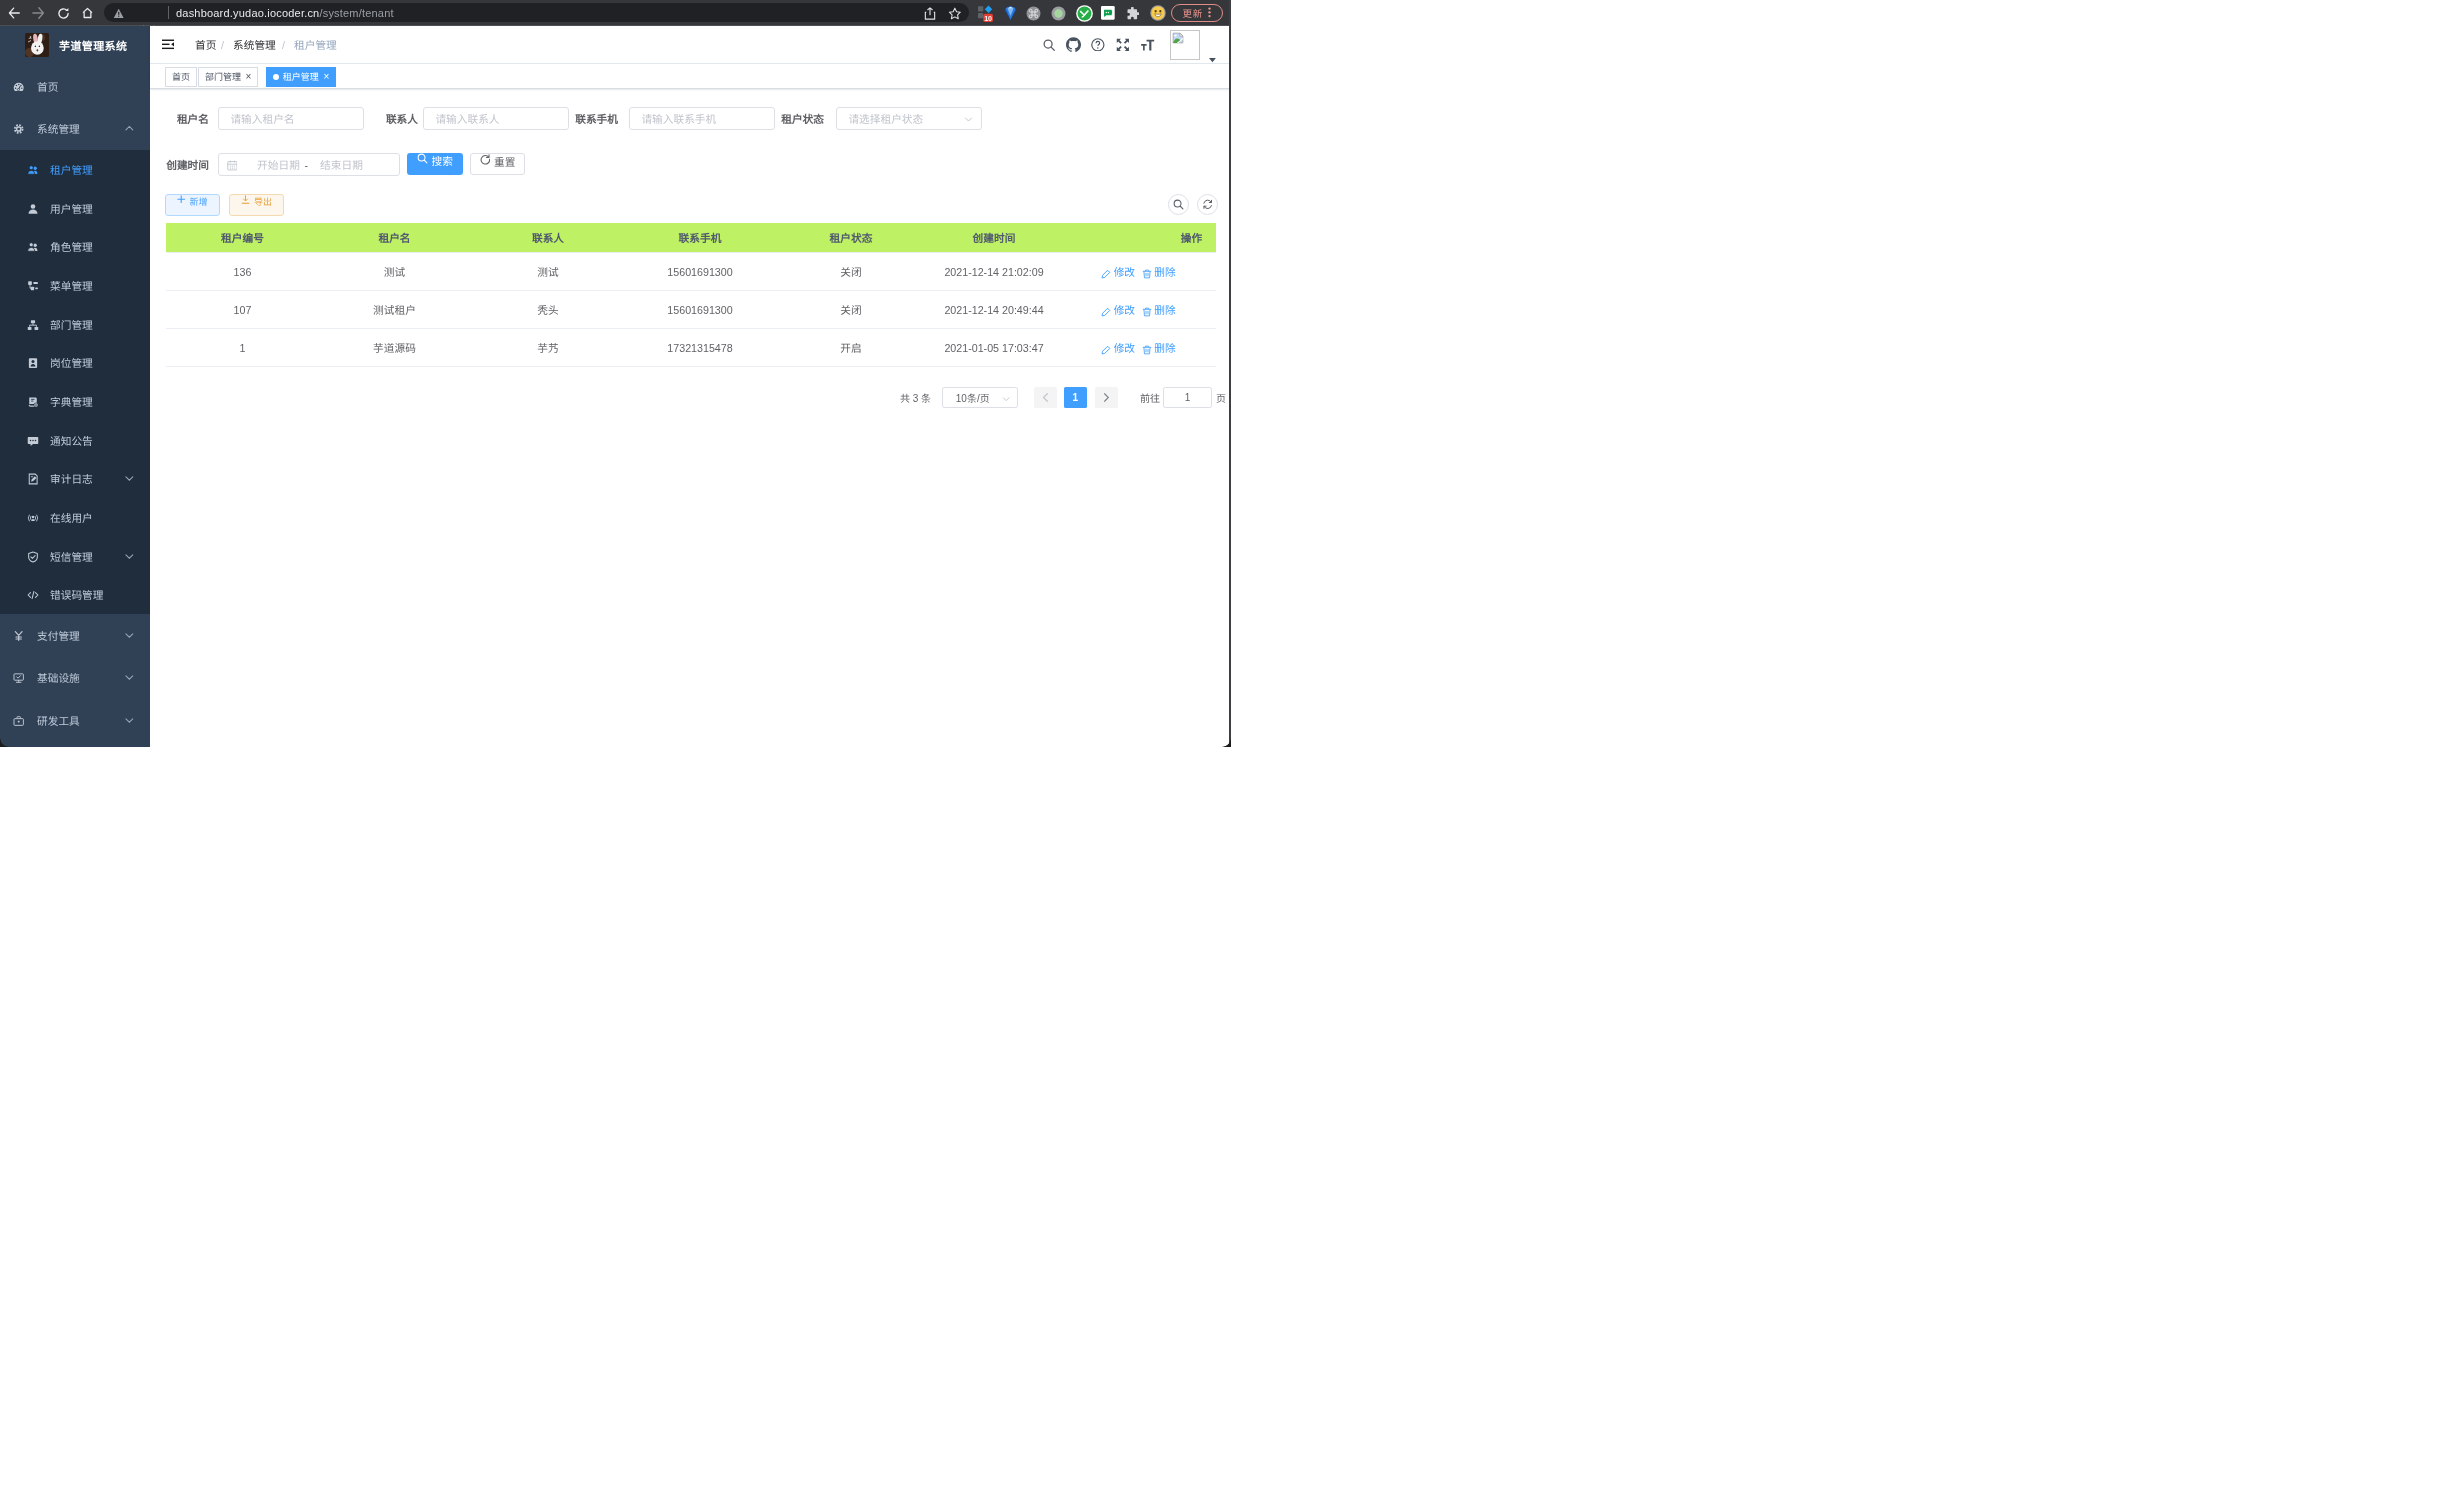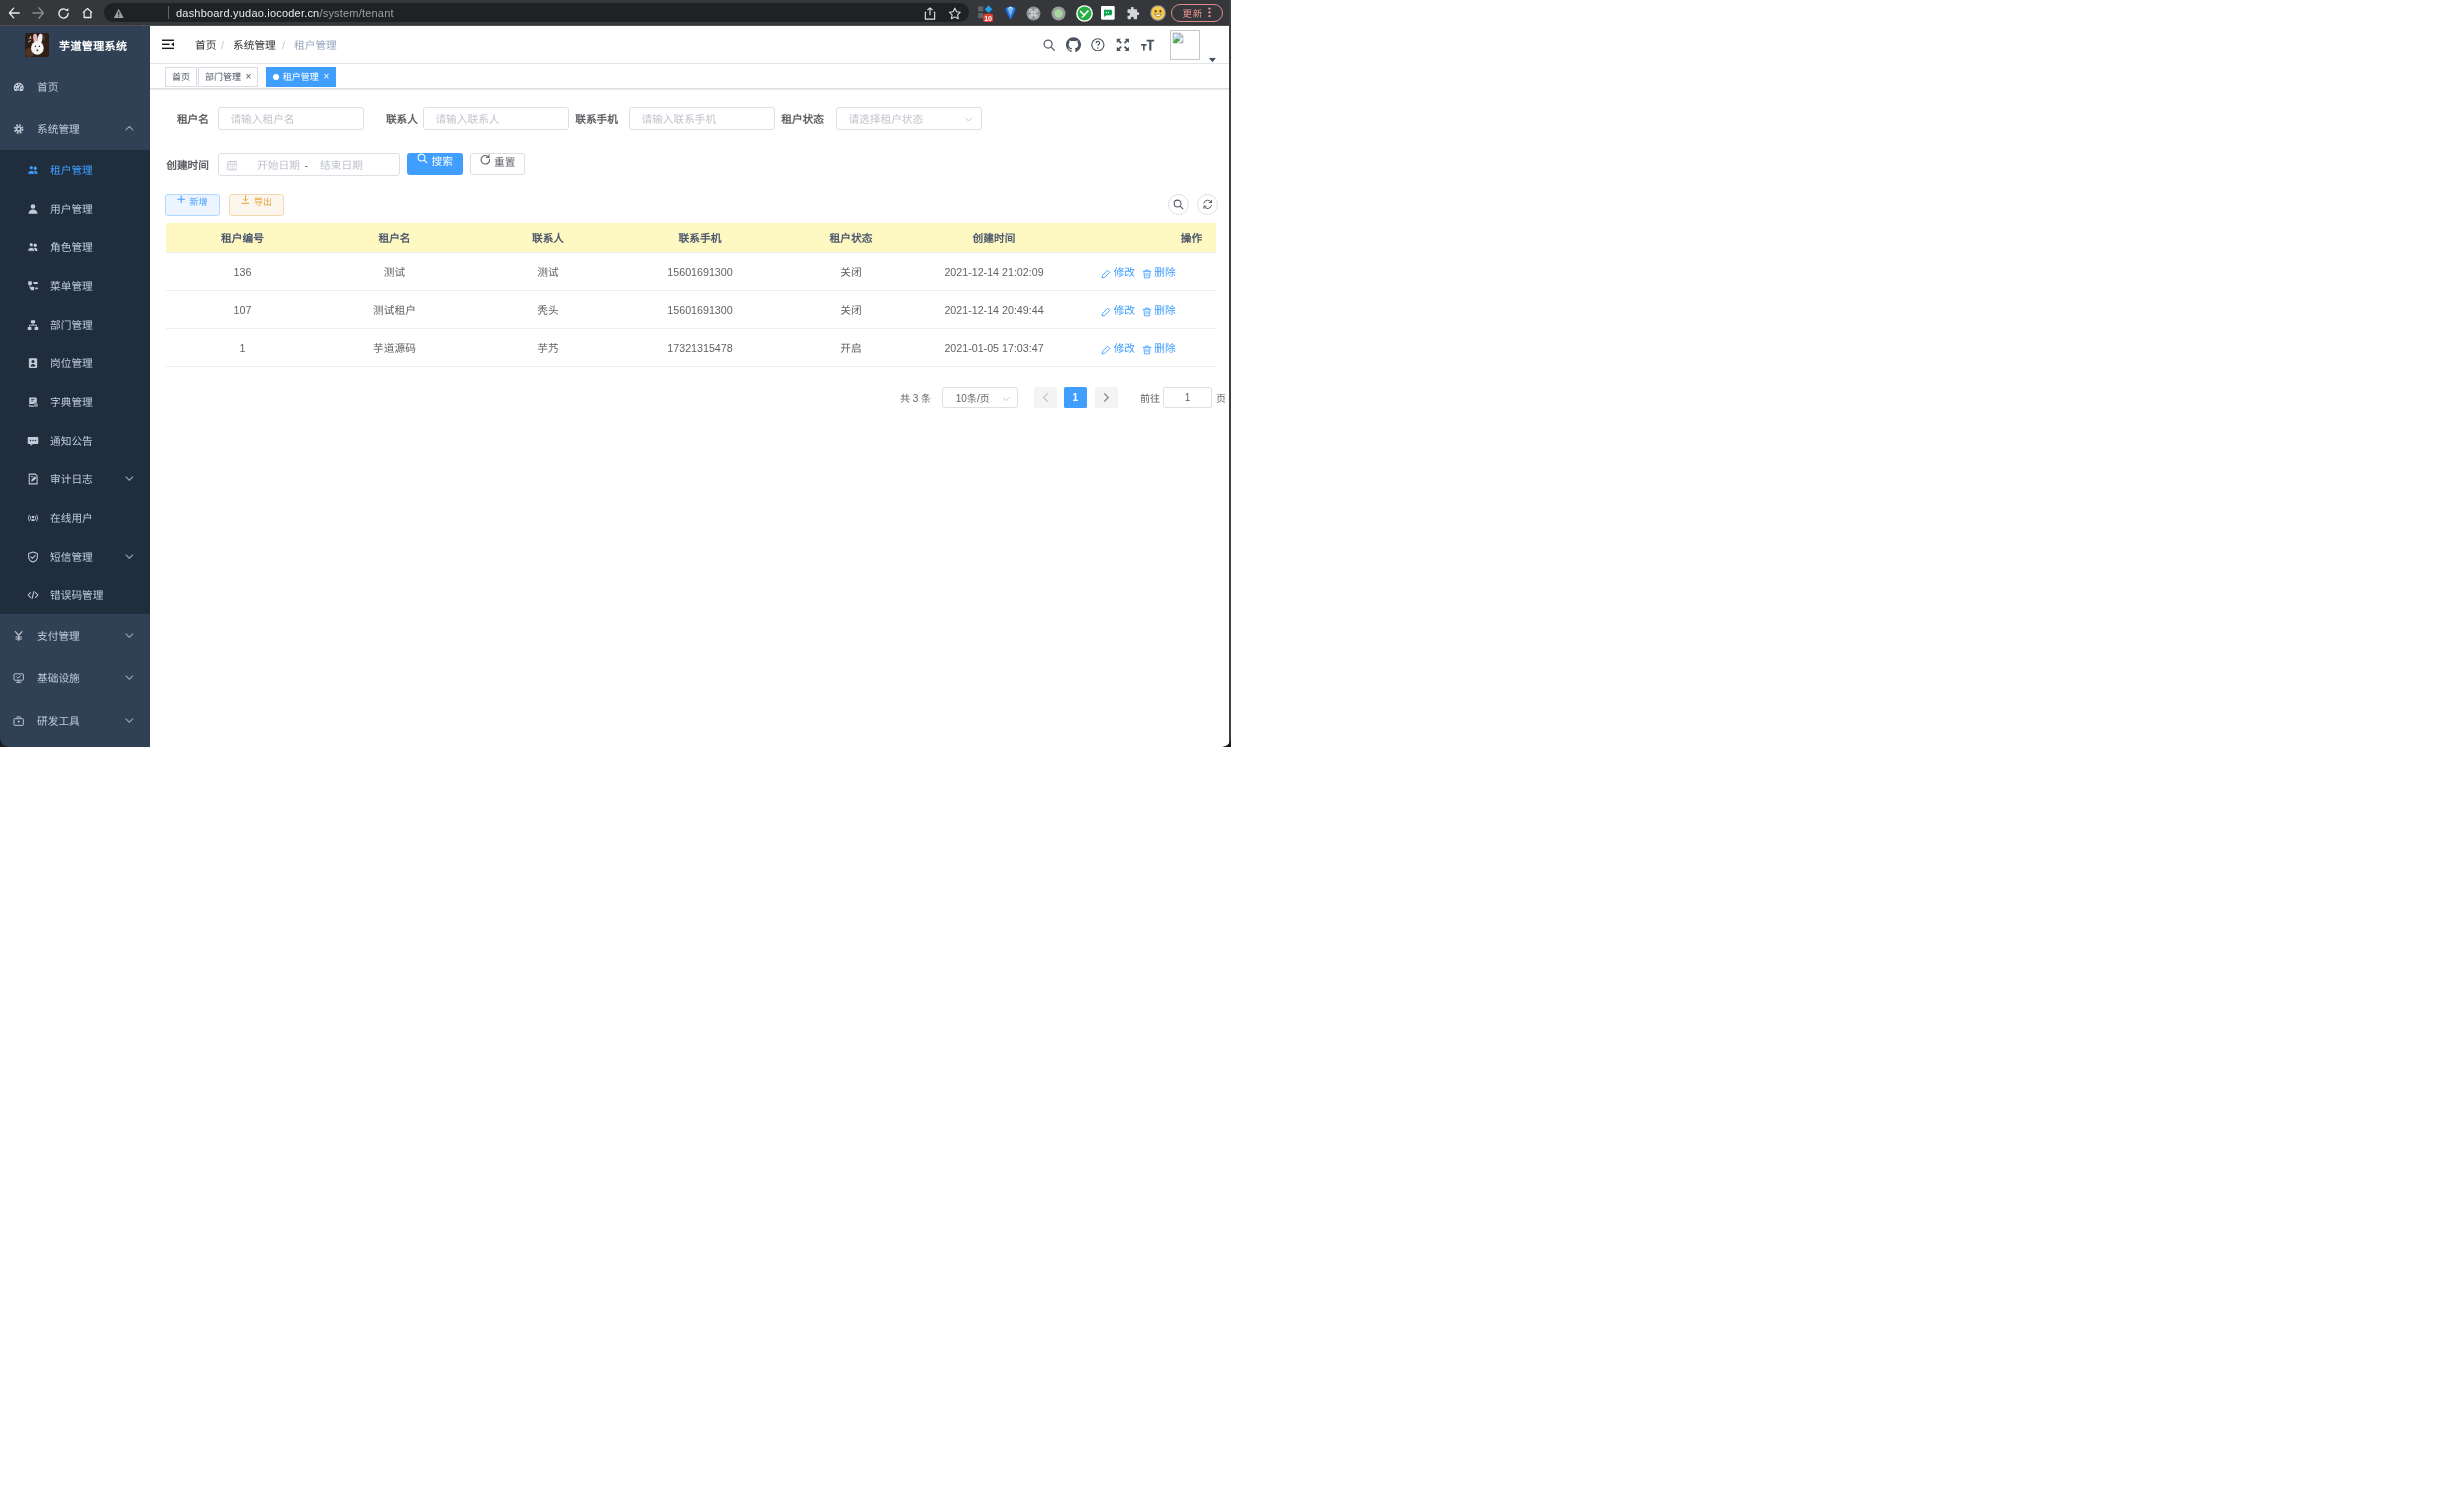--- a/index.html
+++ b/index.html
@@ -43,21 +43,21 @@
 .inp{position:absolute;height:23px;border:0.8px solid #dcdfe6;border-radius:3px;background:#fff;display:flex;align-items:center;color:#c0c4cc;font-size:10.7px}
 .inp .ph{padding-left:11.4px}
 .btn{position:absolute;height:22px;border-radius:3px;display:flex;justify-content:center;font-size:10.7px;white-space:nowrap}
 .btn.primary{background:#409eff;color:#fff}
 .btn.plain{background:#fff;border:0.8px solid #dcdfe6;color:#606266}
 .btn.mini{height:22px;font-size:9px}
 .btn.pplain{background:#ecf5ff;border:0.8px solid #b3d8ff;color:#409eff}
 .btn.wplain{background:#fdf6ec;border:0.8px solid #f5dab1;color:#e6a23c}
 .cirbtn{position:absolute;width:21px;height:21px;border-radius:50%;border:0.8px solid #dcdfe6;background:#fff;display:flex;align-items:center;justify-content:center;color:#606266}
 
-.thead{position:absolute;left:166px;top:223px;width:1050px;height:30px;background:#fef9c3;border-bottom:0.8px solid #ebeef5}
+.thead{position:absolute;left:166px;top:223px;width:1050px;height:30px;background:#bef264;border-bottom:0.8px solid #ebeef5}
 .trow{position:absolute;left:166px;width:1050px;height:38px;border-bottom:0.8px solid #ebeef5;background:#fff}
 .tc{position:absolute;top:0;height:100%;display:flex;align-items:center;justify-content:center;font-size:10.7px;color:#606266;white-space:nowrap}
 .thead .tc{color:#515a6e;font-weight:bold}
 .oplink{display:inline-flex;align-items:flex-end;color:#409eff;font-size:10.7px}
 
 .pg{position:absolute;top:387px;height:21px;display:flex;align-items:center;justify-content:center;font-size:10px;color:#606266;white-space:nowrap}
 .pbtn{border-radius:1.5px;background:#f4f4f5;color:#303133;display:flex;align-items:center;justify-content:center}
 
 .wedge{position:absolute;right:0;top:0;width:2.3px;height:747px;background:#3e3f42}
 </style>

